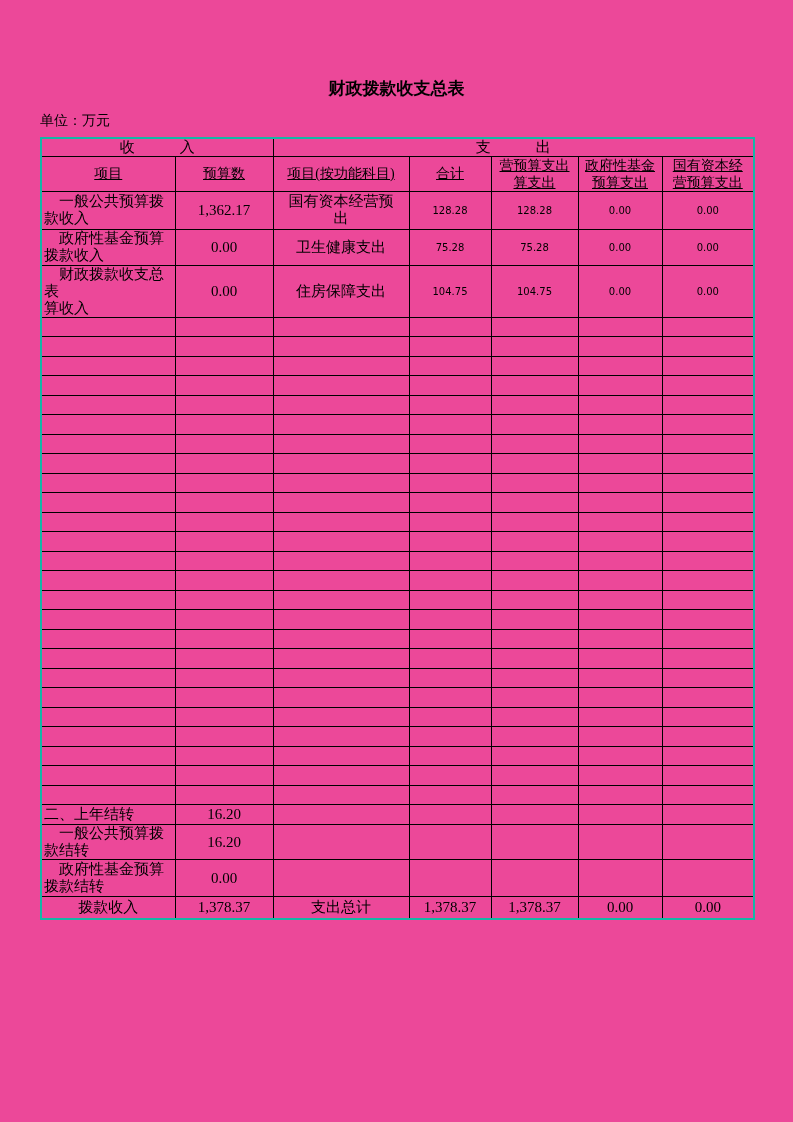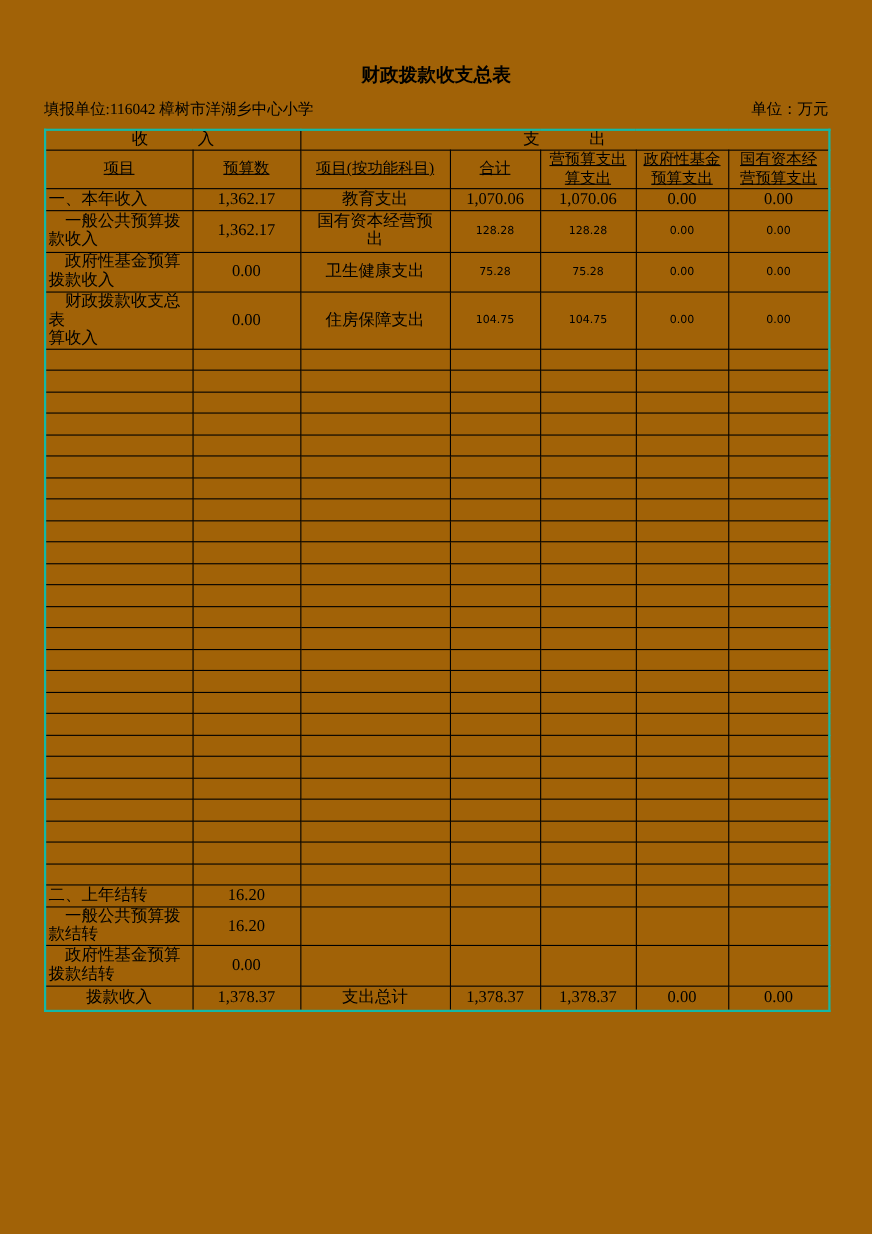--- a/index.html
+++ b/index.html
@@ -5,23 +5,23 @@
   html, body {
     margin: 0;
     padding: 0;
     background: #ffffff;
   }
   .page {
     position: relative;
     width: 793px;
     height: 1122px;
     margin: 0 auto;
-    background: #a16207;
+    background: #ec4899;
     box-sizing: border-box;
-    padding: 60px 40px 0 40px;
+    padding: 80px 40px 0 40px;
     font-family: "Liberation Serif", "DejaVu Serif", serif;
     color: #000000;
   }
   .doc-title {
     text-align: center;
     font-size: 17px;
     font-weight: bold;
     line-height: 18px;
   }
   .meta-row {
@@ -69,21 +69,20 @@
   }
 </style>
 </head>
 <body>
 
 <div class="page">
 
   <div class="doc-title">财政拨款收支总表</div>
 
   <div class="meta-row">
-    <span>填报单位:116042 樟树市洋湖乡中心小学</span>
     <span>单位：万元</span>
   </div>
 
   <table class="budget" id="budget-table">
     <colgroup>
       <col style="width:134px">
       <col style="width:98px">
       <col style="width:136px">
       <col style="width:82px">
       <col style="width:87px">
@@ -102,29 +101,20 @@
           <th class="col-hdr">合计</th>
           <th class="col-hdr">营预算支出
 算支出</th>
           <th class="col-hdr">政府性基金
 预算支出</th>
           <th class="col-hdr">国有资本经
 营预算支出</th>
         </tr>
       </thead>
     <tbody id="budget-tbody">
-        <tr style="height: 20px;">
-          <td class="al-l">一、本年收入</td>
-          <td>1,362.17</td>
-          <td>教育支出</td>
-          <td>1,070.06</td>
-          <td>1,070.06</td>
-          <td>0.00</td>
-          <td>0.00</td>
-        </tr>
         <tr style="height: 38px;">
           <td class="al-l">　一般公共预算拨
 款收入</td>
           <td>1,362.17</td>
           <td>国有资本经营预
 出</td>
           <td class="f-sans">128.28</td>
           <td class="f-sans">128.28</td>
           <td class="f-sans">0.00</td>
           <td class="f-sans">0.00</td>

